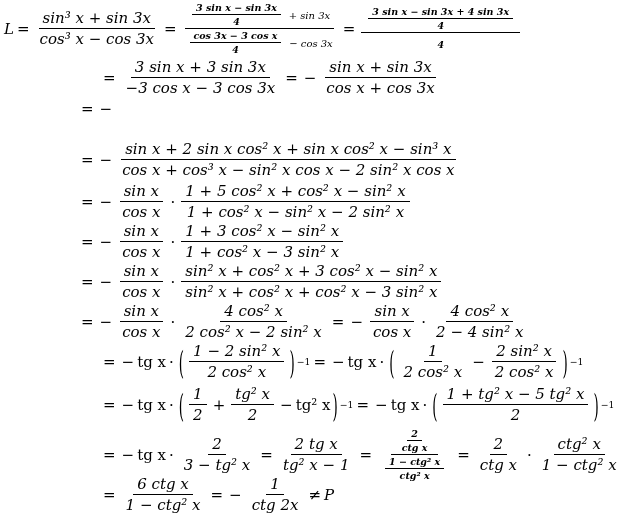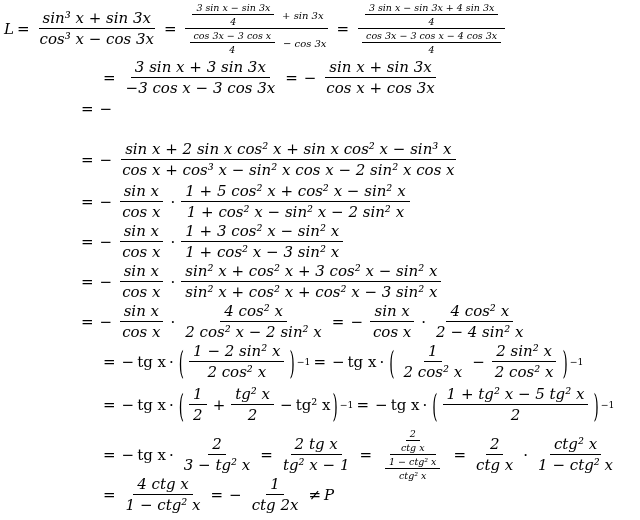--- a/index.html
+++ b/index.html
@@ -75,20 +75,21 @@
     left: 4px;
     top: 2px;
     font-size: 15px;
   }
   .eqrow {
     position: absolute;
     font-size: 15px;
   }
   .tiny {
     font-size: 9.5px;
+    font-weight: bold;
   }
   .small {
     font-size: 10px;
   }
 </style>
 </head>
 <body>
 
 <div class="sheet">
 
@@ -124,21 +125,20 @@
 
     <span class="frac">
       <span class="num">
         <span class="frac tiny">
           <span class="num math">3 sin x − sin 3x + 4 sin 3x</span>
           <span class="den math">4</span>
         </span>
       </span>
       <span class="den">
         <span class="frac tiny">
-          <span class="num math">cos 3x − 3 cos x − 4 cos 3x</span>
           <span class="den math">4</span>
         </span>
       </span>
     </span>
   </div>
 
   <div class="eqrow line" style="left:100px; top:58px;">
     <span class="op">=</span>
     <span class="frac">
       <span class="num math">3 sin x  +  3 sin 3x</span>
@@ -332,21 +332,21 @@
     <span class="op">·</span>
     <span class="frac">
       <span class="num math">ctg² x</span>
       <span class="den math">1  −  ctg² x</span>
     </span>
   </div>
 
   <div class="eqrow line" style="left:100px; top:475px;">
     <span class="op">=</span>
     <span class="frac">
-      <span class="num math">4 ctg x</span>
+      <span class="num math">6 ctg x</span>
       <span class="den math">1  −  ctg² x</span>
     </span>
     <span class="op">=</span>
     <span class="op">−</span>
     <span class="frac">
       <span class="num math">1</span>
       <span class="den math">ctg 2x</span>
     </span>
     <span class="op">≠</span>
     <span class="math">P</span>

